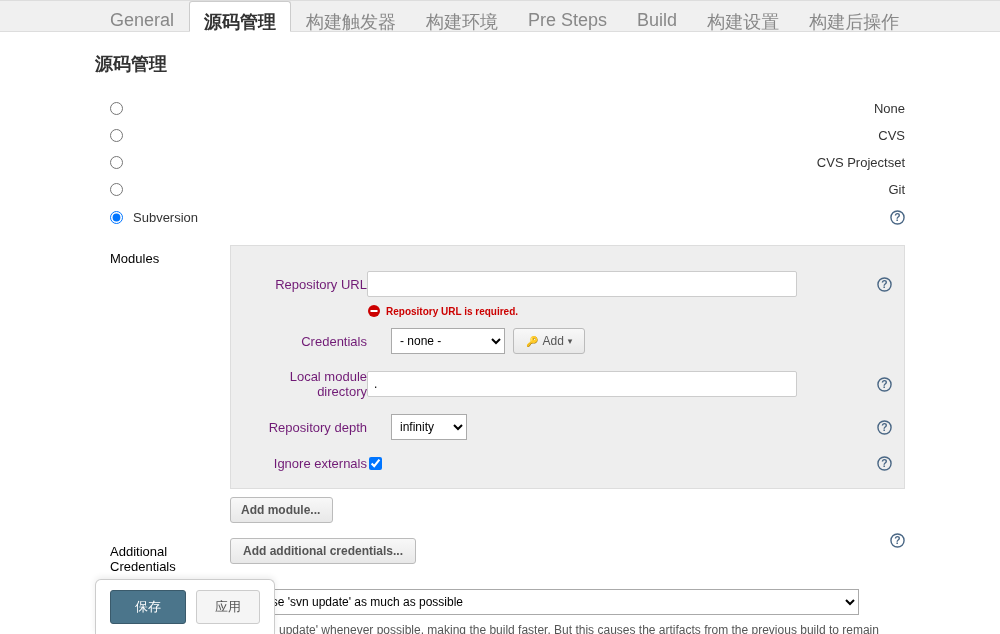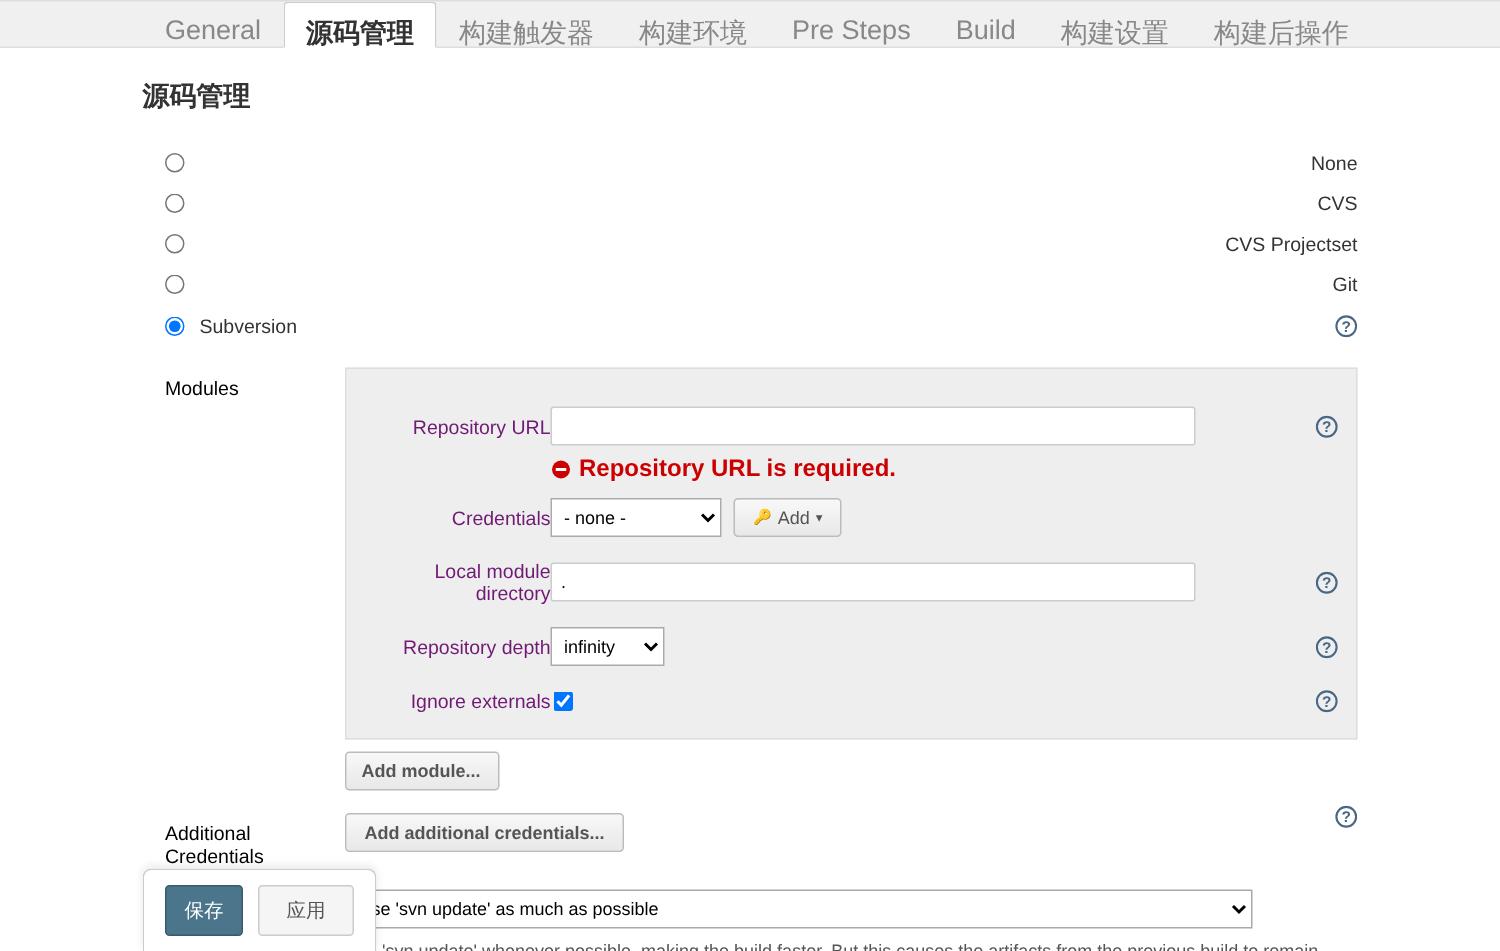--- a/index.html
+++ b/index.html
@@ -134,20 +134,21 @@
     }
     .text-input.wide {
       max-width: 430px;
     }
     select.select-input {
       height: 26px;
       padding: 2px 4px;
       border: 1px solid #aaa;
       background: #fff;
       font-size: 12px;
+      margin-left: 24px;
     }
     .select-narrow {
       width: 114px;
     }
     .select-infinity {
       width: 76px;
     }
     .select-wide {
       width: 605px;
       height: 28px;
@@ -161,21 +162,21 @@
       gap: 5px;
     }
     .error-icon {
       width: 14px;
       height: 14px;
       display: inline-flex;
     }
     .error-text {
       color: #cc0000;
       font-weight: bold;
-      font-size: 16px;
+      font-size: 10px;
     }
     .btn {
       padding: 5px 12px;
       border: 1px solid #bbb;
       background: linear-gradient(#f8f8f8, #e8e8e8);
       border-radius: 3px;
       color: #555;
       font-size: 12px;
       cursor: pointer;
       display: inline-flex;
@@ -210,21 +211,21 @@
       padding: 10px 14px;
       display: flex;
       gap: 10px;
       box-shadow: 0 -2px 6px rgba(0,0,0,0.08);
       z-index: 10;
     }
     .btn-primary {
       background: #4b758b;
       color: #fff;
       border: 1px solid #3a5a6b;
-      padding: 7px 12px;
+      padding: 7px 24px;
       border-radius: 3px;
       cursor: pointer;
       font-size: 13px;
     }
     .btn-secondary {
       background: #f5f5f5;
       color: #555;
       border: 1px solid #ccc;
       padding: 7px 18px;
       border-radius: 3px;

